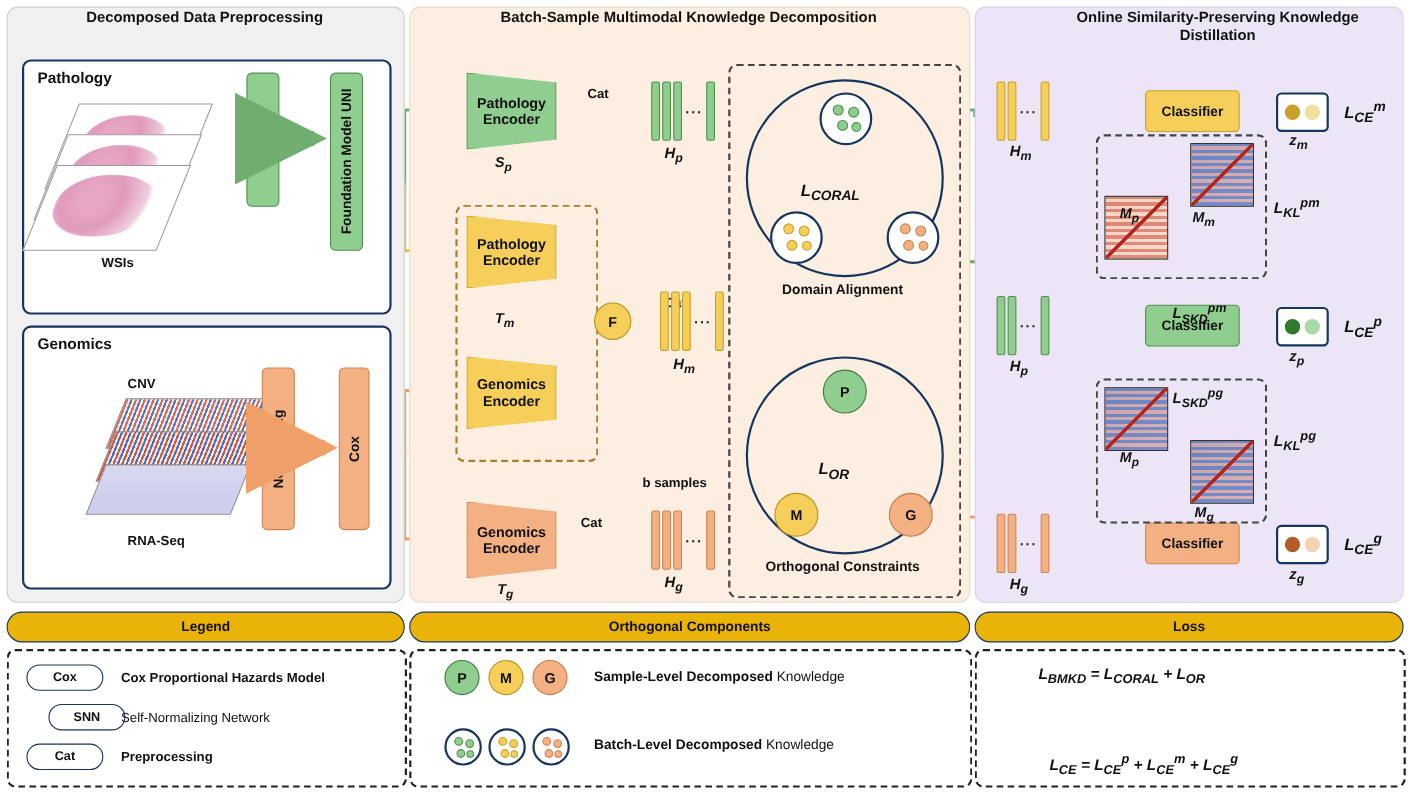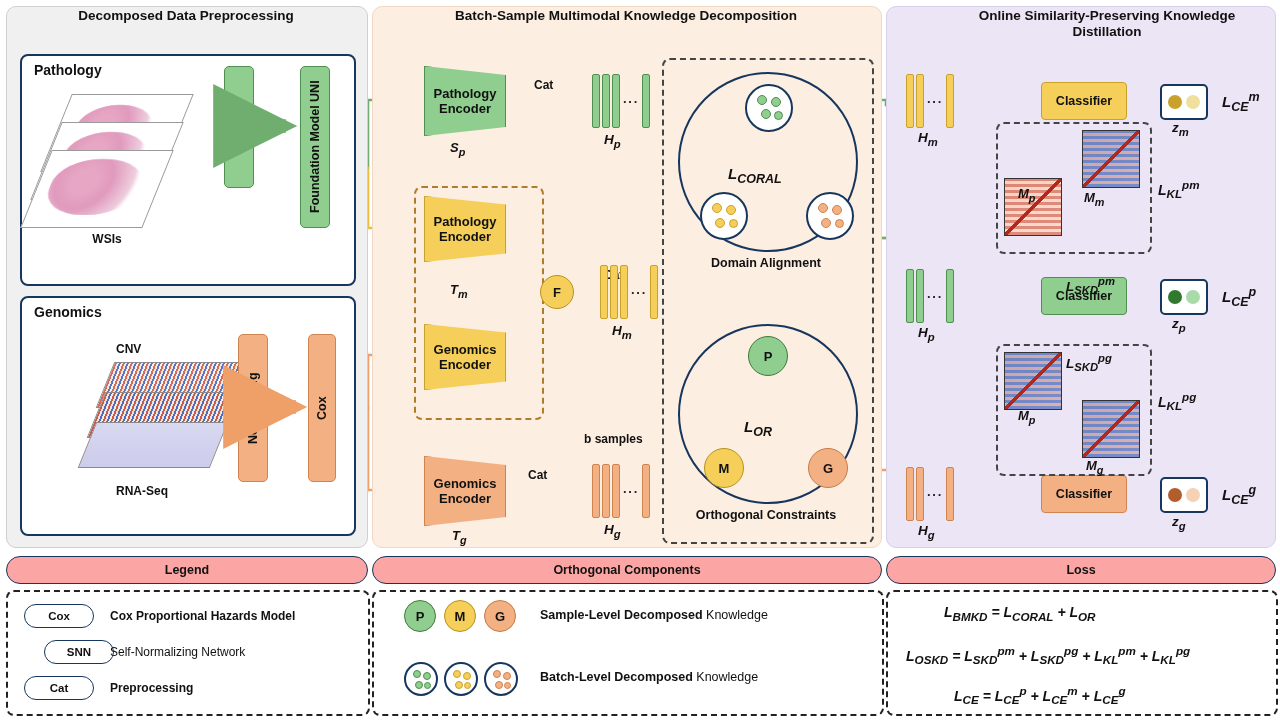--- a/index.html
+++ b/index.html
@@ -63,21 +63,21 @@
   .dotmini{position:absolute;border-radius:50%;background:#8fce8f;border:1px solid #4f8f4f;}
 
   .mtx{position:absolute;border:1.5px solid #333;background:
      repeating-linear-gradient(0deg,rgba(30,60,160,.55) 0 3px,rgba(200,60,40,.35) 3px 6px),
      linear-gradient(135deg,#c8dcf0,#e8f0fa);}
   .mtx.red{background:
      repeating-linear-gradient(0deg,rgba(200,60,40,.55) 0 3px,rgba(245,200,180,.5) 3px 6px),
      linear-gradient(135deg,#f6ded2,#fbeee6);}
   .mtx .diag{position:absolute;inset:0;background:linear-gradient(135deg,transparent 48%,#b4271d 48%,#b4271d 52%,transparent 52%);}
 
-  .legend-head{position:absolute;border:1.5px solid #17365d;border-radius:20px;background:#fca5a5;
+  .legend-head{position:absolute;border:1.5px solid #17365d;border-radius:20px;background:#eab308;
                display:flex;align-items:center;justify-content:center;font-weight:bold;font-size:12.5px;color:#111;}
   .legend-box{position:absolute;border:2px dashed #222;border-radius:8px;background:#fff;}
   .pill{position:absolute;border:1.5px solid #17365d;border-radius:14px;background:#fff;
         display:flex;align-items:center;justify-content:center;font-weight:bold;font-size:11.5px;color:#111;}
   .legtxt{position:absolute;font-size:12px;color:#111;}
   .legtxt b{font-weight:bold;}
 
   .eq{position:absolute;font-weight:bold;font-size:14px;color:#111;font-style:italic;white-space:nowrap;}
 
   svg.lay{position:absolute;left:0;top:0;width:1280px;height:720px;pointer-events:none;}
@@ -426,16 +426,15 @@
   <div class="smallcircle" style="left:484px;top:662px;width:30px;height:30px;">
     <div class="dotmini" style="left:7px;top:6px;width:6px;height:6px;background:#f3b183;border-color:#cf8450;"></div>
     <div class="dotmini" style="left:17px;top:8px;width:6px;height:6px;background:#f3b183;border-color:#cf8450;"></div>
     <div class="dotmini" style="left:9px;top:17px;width:6px;height:6px;background:#f3b183;border-color:#cf8450;"></div>
     <div class="dotmini" style="left:18px;top:18px;width:5px;height:5px;background:#f3b183;border-color:#cf8450;"></div>
   </div>
   <div class="legtxt" style="left:540px;top:670px;font-size:12.5px;"><b>Batch-Level</b> <b>Decomposed</b> Knowledge</div>
 
   <div class="legend-box" style="left:886px;top:590px;width:388px;height:122px;"></div>
   <div class="eq" style="left:944px;top:604px;">L<sub>BMKD</sub> = L<sub>CORAL</sub> + L<sub>OR</sub></div>
-  <div class="eq" style="left:906px;top:644px;">L<sub>OSKD</sub> = L<sub>SKD</sub><sup>pm</sup> + L<sub>SKD</sub><sup>pg</sup> + L<sub>KL</sub><sup>pm</sup> + L<sub>KL</sub><sup>pg</sup></div>
   <div class="eq" style="left:954px;top:684px;">L<sub>CE</sub> = L<sub>CE</sub><sup>p</sup> + L<sub>CE</sub><sup>m</sup> + L<sub>CE</sub><sup>g</sup></div>
 
 </div>
 
 </body></html>

